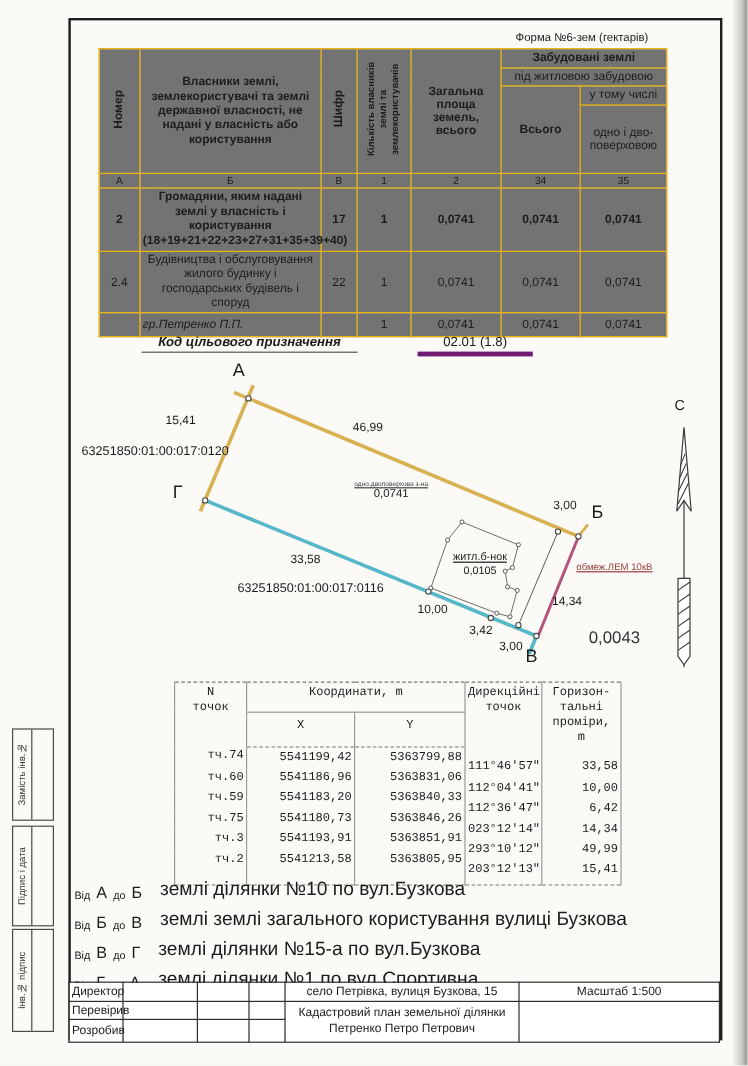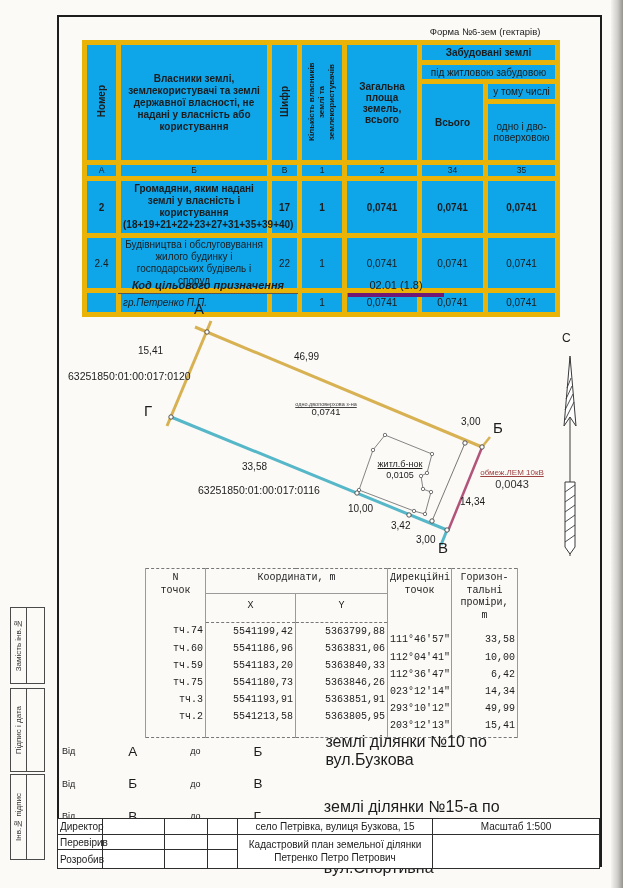--- a/index.html
+++ b/index.html
@@ -4,21 +4,21 @@
 <style>
   html,body{margin:0;padding:0;}
   body{width:623px;height:888px;background:#e9e7e3;font-family:"Liberation Sans",sans-serif;color:#1c1c1c;}
   .page{position:relative;width:623px;height:888px;background:#fbfaf7;overflow:hidden;}
   .scan-edge{position:absolute;top:0;right:0;width:12px;height:100%;background:linear-gradient(to right,#f5f4f1 0%,#cfcdc9 55%,#96948f 100%);}
   .frame{position:absolute;left:57px;top:15px;width:541px;height:848px;border:2px solid #1d1d1d;background:transparent;}
 
   
   .form-label{position:absolute;left:400px;top:26px;width:170px;font-size:9.5px;text-align:center;}
   table.main-table{position:absolute;left:82px;top:40px;width:474px;border-collapse:collapse;table-layout:fixed;}
-  table.main-table th,table.main-table td{border:5px solid #eab308;font-size:10px;padding:1px 2px;text-align:center;vertical-align:middle;background:#0ea5e9;}
+  table.main-table th,table.main-table td{border:1px solid #eab308;font-size:10px;padding:1px 2px;text-align:center;vertical-align:middle;background:#737373;}
   table.main-table th{font-weight:bold;}
   table.main-table th.norm{font-weight:normal;}
   .h1 th{height:13px;} .h2 th{height:12px;margin-top:19px;} .h3 th{height:13px;} .h4 th{height:54px;}
   .owners-h{font-size:10px;line-height:1.2;padding:2px 6px;}
   .vtext{display:inline-block;writing-mode:vertical-rl;transform:rotate(180deg);font-size:10px;line-height:1.1;max-height:92px;}
   .vtext.small{font-size:8px;line-height:1.25;}
   tr.idx td{height:11px;font-size:8.5px;padding:0;line-height:1;}
   tr.r1 td{height:50px;} tr.r2 td{height:42px;} tr.r3 td{height:17px;}
   td.owner{text-align:left;text-align:justify;line-height:1.2;padding:2px 5px;}
   tr.r1 td{font-weight:bold;}
@@ -36,42 +36,42 @@
   .pt-letter{font-size:15px;}
   .cad{font-size:10.5px;}
   .zone{width:100px;text-align:center;line-height:1.1;}
   .zone .tiny{font-size:5.5px;text-decoration:underline;color:#444;display:block;}
   .zone .av{font-size:9.5px;display:block;}
   .houselb{width:80px;text-align:center;line-height:1.2;}
   .houselb .hl{font-size:9px;text-decoration:underline;display:block;}
   .houselb .hv{font-size:9px;display:block;}
   .leplb{width:92px;text-align:center;line-height:1.25;color:#9c4040;}
   .leplb .ll{font-size:8px;text-decoration:underline;display:block;}
-  .leplb .lv{font-size:11px;display:block;color:#333;}
+  .leplb .lv{font-size:14px;display:block;color:#333;margin-top:45px;}
   .north{font-size:12px;}
 
   
   table.coords{position:absolute;left:145px;top:568px;width:372px;border-collapse:collapse;table-layout:fixed;font-family:"Liberation Mono",monospace;font-size:10px;}
   table.coords th,table.coords td{border-left:1px solid #9a9a9a;border-right:1px solid #9a9a9a;padding:0 2px;font-weight:normal;}
   table.coords thead tr:first-child th{border-top:1px dashed #777;}
   table.coords thead th{vertical-align:top;padding-top:3px;white-space:pre-line;line-height:1.25;text-align:center;}
   table.coords thead tr.sub th{border-bottom:1px dashed #777;vertical-align:middle;padding:2px 0 4px;}
   th.ksp{border-bottom:1px solid #9a9a9a !important;margin-top:34px;}
   table.coords tbody td{height:17px;vertical-align:middle;}
   table.coords tbody tr.sp td{height:12px;border-bottom:1px dashed #777;}
   td.cpt{text-align:right;padding-right:14px;}
   td.cx,td.cy{text-align:right;padding-right:22px;}
   td.cang{text-align:center;}
   td.cdist{text-align:right;padding-right:16px;}
   .shift{display:block;transform:translateY(9px);}
 
   
   .borders{position:absolute;left:62px;top:733px;width:470px;}
   .borders .bh{font-size:10.5px;margin-bottom:4px;}
-  .brow{display:flex;align-items:center;margin-bottom:7px;gap:48px;}
+  .brow{display:flex;align-items:flex-end;margin-bottom:7px;}
   .brow .w{font-size:9px;}
   .brow .pl{font-size:13.5px;margin:0 5px;}
   .brow .desc{font-size:16px;margin-left:10px;}
 
   
   table.footer-table{position:absolute;left:57px;top:818px;width:542px;border-collapse:collapse;table-layout:fixed;}
   table.footer-table td{border:1px solid #2e2e2e;font-size:10px;text-align:center;vertical-align:middle;padding:0 2px;background:#fff;}
   table.footer-table tr:nth-child(1) td{height:15px;}
   table.footer-table tr:nth-child(2) td{height:14px;}
   table.footer-table tr:nth-child(3) td{height:18px;}
@@ -354,20 +354,21 @@
       <span class="pl">А</span>
       <span class="w">до</span>
       <span class="pl">Б</span>
       <span class="desc">землі ділянки №10 по вул.Бузкова</span>
     </div>
     <div class="brow">
       <span class="w">Від</span>
       <span class="pl">Б</span>
       <span class="w">до</span>
       <span class="pl">В</span>
+      <span class="desc">землі землі загального користування вулиці Бузкова</span>
     </div>
     <div class="brow">
       <span class="w">Від</span>
       <span class="pl">В</span>
       <span class="w">до</span>
       <span class="pl">Г</span>
       <span class="desc">землі ділянки №15-а по вул.Бузкова</span>
     </div>
     <div class="brow">
       <span class="w">Від</span>

